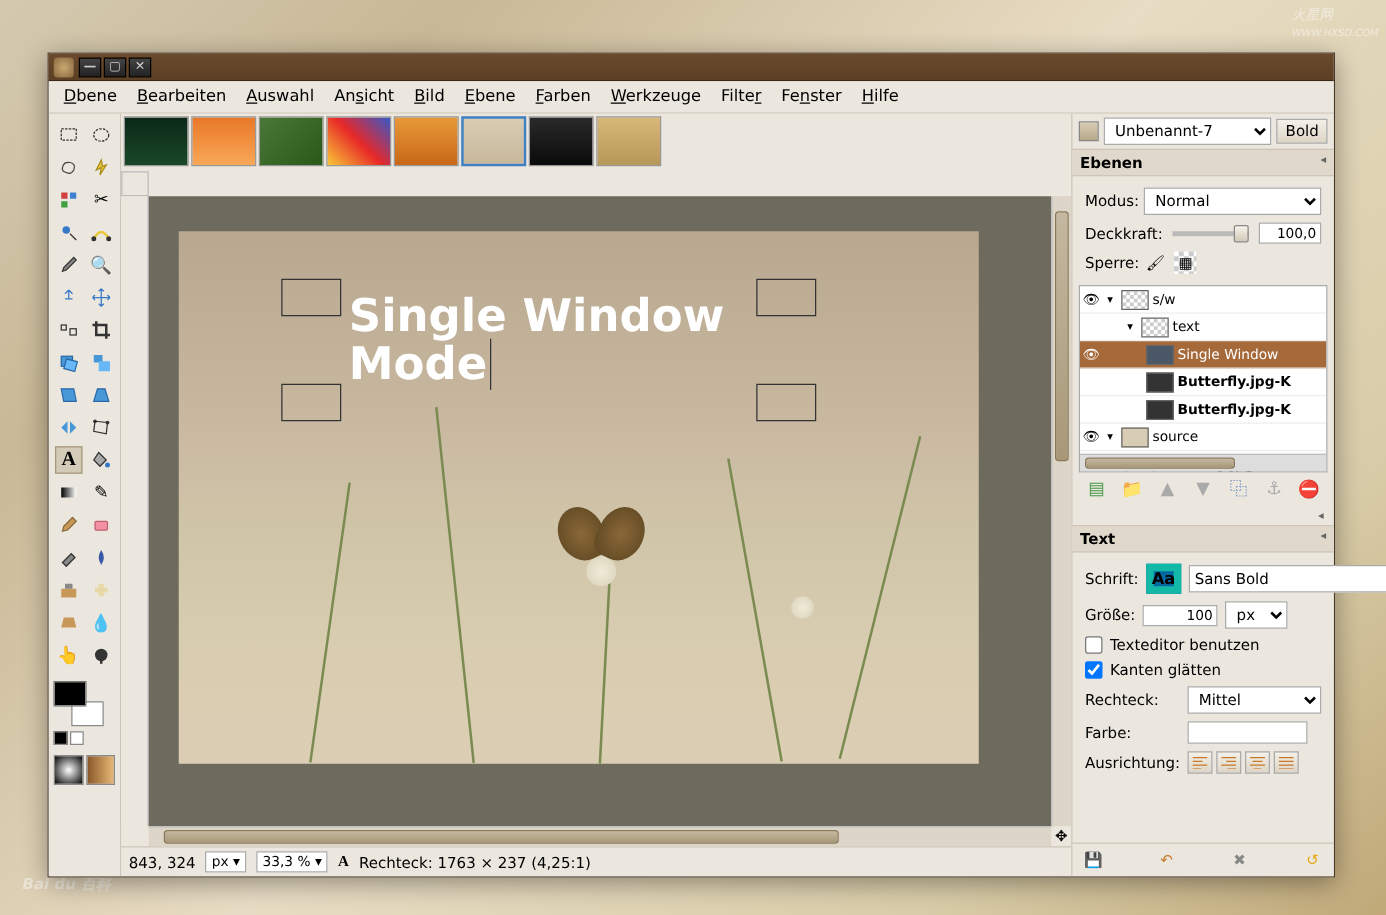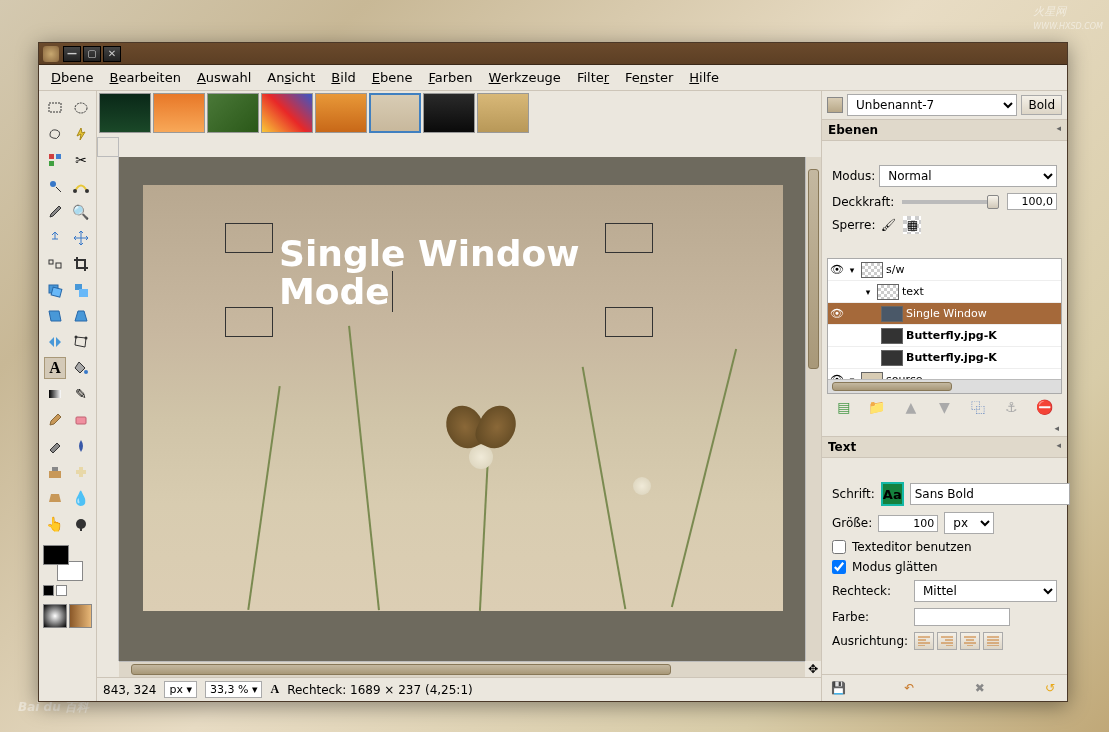--- a/index.html
+++ b/index.html
@@ -42,44 +42,44 @@
 .canvas-text { position: absolute; left: 160px; top: 88px; color: #fff; font-size: 36px; font-weight: bold; font-family: "DejaVu Sans", sans-serif; line-height: 1.05; }
 .text-handle { position: absolute; width: 48px; height: 30px; border: 1px solid #333; }
 .vscroll { width: 16px; background: #ddd6c8; border-left: 1px solid #bbb; position: relative; }
 .vscroll-thumb { position: absolute; top: 12px; left: 2px; right: 2px; height: 200px; background: linear-gradient(#c4b8a0, #a89878); border: 1px solid #887858; border-radius: 3px; }
 .hscroll-row { height: 16px; display: flex; }
 .hscroll { flex: 1; background: #ddd6c8; border-top: 1px solid #bbb; position: relative; margin-left: 22px; }
 .hscroll-thumb { position: absolute; left: 12px; top: 2px; bottom: 2px; width: 540px; background: linear-gradient(#c4b8a0, #a89878); border: 1px solid #887858; border-radius: 3px; }
 .nav-icon { width: 16px; height: 16px; font-size: 12px; display: flex; align-items: center; justify-content: center; cursor: pointer; }
 .statusbar { height: 24px; display: flex; align-items: center; padding: 0 6px; font-size: 12px; gap: 8px; border-top: 1px solid #cdc5b8; }
 .stat-dd { border: 1px solid #aaa; padding: 1px 4px; background: #fff; font-size: 11px; }
-.right-panel { width: 246px; background: #ebe7de; border-left: 1px solid #cdc5b8; display: flex; flex-direction: column; font-size: 12px; }
+.right-panel { width: 210px; background: #ebe7de; border-left: 1px solid #cdc5b8; display: flex; flex-direction: column; font-size: 12px; }
 .rp-row { display: flex; align-items: center; padding: 3px 5px; gap: 4px; }
 .rp-select { flex: 1; border: 1px solid #aaa; background: #fff; padding: 2px 4px; font-size: 12px; }
 .rp-btn { border: 1px solid #aaa; background: linear-gradient(#f4f0e8, #ddd5c6); padding: 2px 6px; font-size: 12px; cursor: pointer; }
 .panel-title { background: #e0d9cb; padding: 3px 6px; font-weight: bold; display: flex; justify-content: space-between; border-top: 1px solid #cdc5b8; border-bottom: 1px solid #cdc5b8; gap: 48px; }
-.panel-body { padding: 21px 5px; }
+.panel-body { padding: 6px 5px; }
 .slider-track { flex: 1; height: 4px; background: #bbb; position: relative; margin: 0 4px; }
 .slider-thumb { position: absolute; right: 0; top: -5px; width: 12px; height: 14px; background: linear-gradient(#f8f4ec, #d0c8b8); border: 1px solid #888; border-radius: 2px; }
 .num-input { width: 50px; border: 1px solid #aaa; padding: 1px 3px; font-size: 11px; text-align: right; background: #fff; }
 .lock-icons { display: flex; gap: 6px; }
 .lock-icons span { width: 18px; height: 18px; display: flex; align-items: center; justify-content: center; }
 .layer-list { border: 1px solid #aaa; background: #fff; height: 150px; overflow: hidden; margin: 0 5px; position: relative; }
 .layer-row { display: flex; align-items: center; height: 22px; font-size: 11px; border-bottom: 1px solid #eee; }
 .layer-row.sel { background: #a5693a; color: #fff; }
 .layer-eye { width: 18px; text-align: center; }
 .layer-indent { display: inline-block; }
 .layer-thumb { width: 22px; height: 16px; border: 1px solid #666; margin: 0 3px; display: inline-block; vertical-align: middle; background: #ccc; }
 .layer-chevron { width: 12px; text-align: center; font-size: 9px; }
 .layer-hscroll { height: 14px; background: #ddd; border-top: 1px solid #bbb; position: absolute; bottom: 0; left: 0; right: 0; }
 .layer-hscroll-thumb { position: absolute; left: 4px; top: 2px; bottom: 2px; width: 120px; background: linear-gradient(#c4b8a0, #a89878); border: 1px solid #887858; border-radius: 3px; }
 .layer-btns { display: flex; justify-content: space-around; padding: 4px 5px; }
 .layer-btns span { width: 20px; height: 18px; display: flex; align-items: center; justify-content: center; cursor: pointer; font-size: 14px; }
 .text-panel .rp-row { gap: 6px; }
-.font-btn { width: 28px; height: 24px; border: 2px solid #14b8a6; background: #15803d; font-weight: bold; font-size: 13px; display: flex; align-items: center; justify-content: center; }
+.font-btn { width: 28px; height: 24px; border: 6px solid #14b8a6; background: #0369a1; font-weight: bold; font-size: 13px; display: flex; align-items: center; justify-content: center; }
 .text-input { flex: 1; border: 1px solid #aaa; padding: 3px 4px; font-size: 12px; background: #fff; }
 .check { display: flex; align-items: center; gap: 4px; }
 .check input { width: 14px; height: 14px; }
 .color-well { width: 96px; height: 18px; border: 1px solid #aaa; background: #fff; }
 .align-btns { display: flex; gap: 3px; }
 .align-btn { width: 20px; height: 18px; border: 1px solid #aaa; background: linear-gradient(#f4f0e8, #ddd5c6); display: flex; align-items: center; justify-content: center; cursor: pointer; }
 .bottom-icons { display: flex; justify-content: space-between; padding: 4px 8px; border-top: 1px solid #cdc5b8; margin-top: auto; }
 .bottom-icons span { width: 18px; height: 18px; display: flex; align-items: center; justify-content: center; cursor: pointer; }
 .panel-arrow { font-size: 9px; color: #666; cursor: pointer; }
 .watermark { position: absolute; right: 6px; top: 4px; color: rgba(255,255,255,0.5); font-size: 11px; font-style: italic; }
@@ -370,21 +370,21 @@
               <div class="hscroll-thumb"></div>
             </div>
           <div class="nav-icon">✥</div>
         </div>
       </div>
       <div class="statusbar">
         <span>843, 324</span>
         <span class="stat-dd"><span>px</span> ▾</span>
         <span class="stat-dd"><span>33,3 %</span> ▾</span>
         <span style="font-weight:bold;font-family:serif">A</span>
-        <span>Rechteck: 1689 × 237  (4,25:1)</span>
+        <span>Rechteck: 1763 × 237  (4,25:1)</span>
       </div>
     </div>
 
     <div class="right-panel">
       <div class="rp-row">
         <span style="width:16px;height:16px;background:linear-gradient(#d8ccb4,#b8a888);border:1px solid #888"></span>
         <select class="rp-select"><option>Unbenannt-7</option></select>
         <button class="rp-btn">Bold</button>
       </div>
 
@@ -485,21 +485,21 @@
           <span>Größe:</span>
           <input class="num-input" style="width: 60px;" value="100">
           <select class="rp-select" style="flex:0 0 50px"><option>px</option></select>
         </div>
         <div class="rp-row check">
           <input type="checkbox" style="">
           <span>Texteditor benutzen</span>
         </div>
         <div class="rp-row check">
           <input type="checkbox" checked="" style="">
-          <span>Modus glätten</span>
+          <span>Kanten glätten</span>
         </div>
         <div class="rp-row">
           <span style="width:76px">Rechteck:</span>
           <select class="rp-select"><option>Mittel</option></select>
         </div>
         <div class="rp-row">
           <span style="width:76px">Farbe:</span>
           <div class="color-well"></div>
         </div>
         <div class="rp-row">

